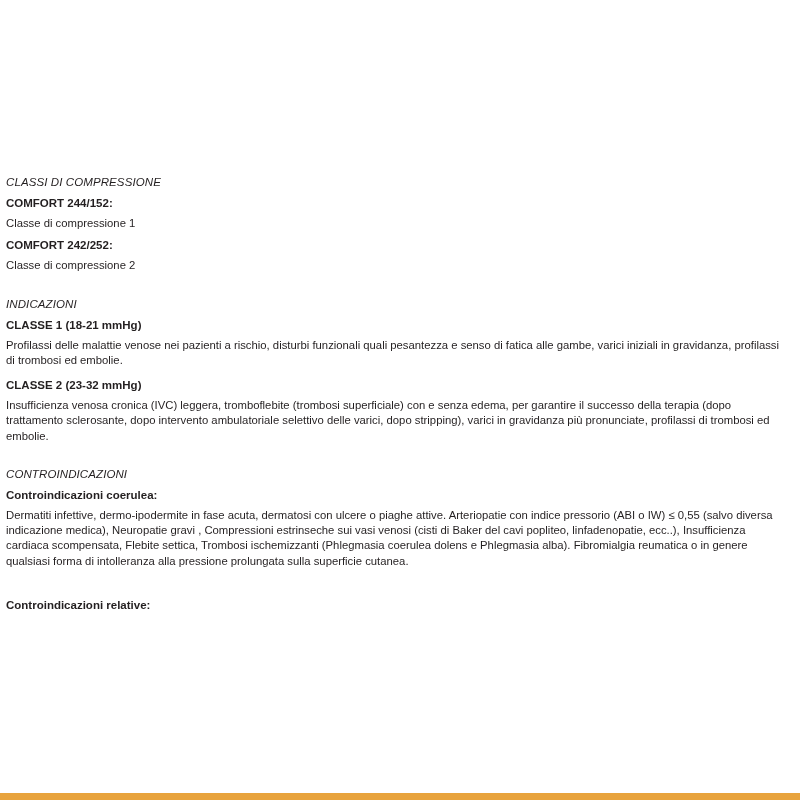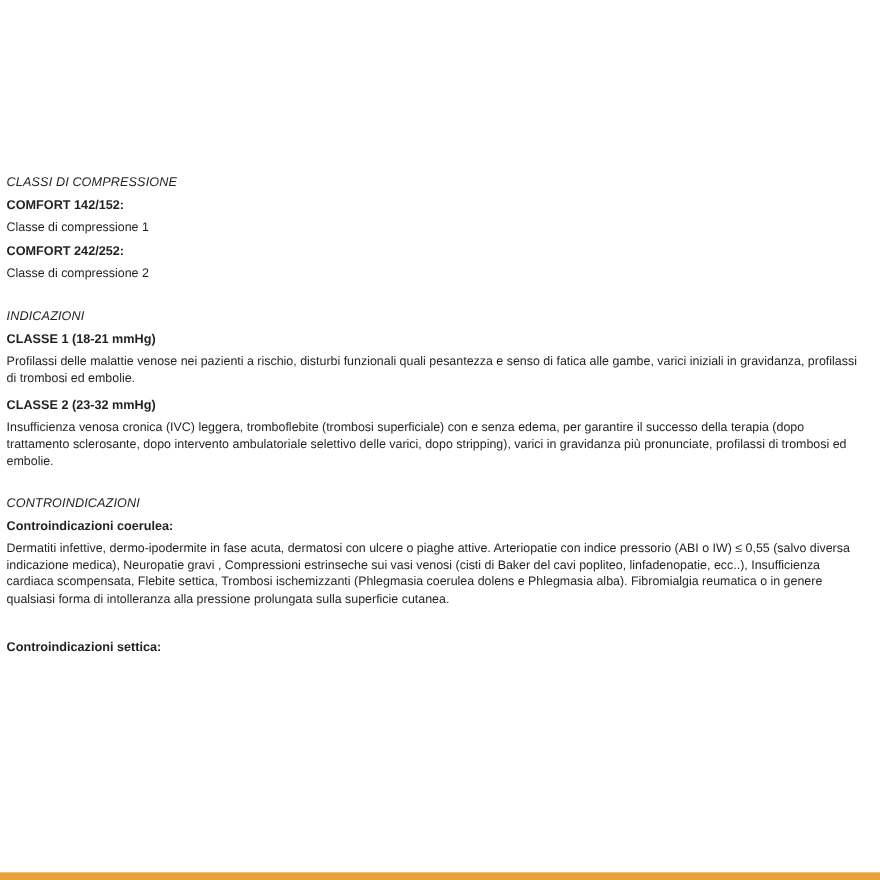--- a/index.html
+++ b/index.html
@@ -16,21 +16,21 @@
   }
   .page {
     position: relative;
     width: 800px;
     height: 800px;
     box-sizing: border-box;
   }
   .content {
     position: absolute;
     left: 6px;
-    top: 160px;
+    top: 176px;
     width: 780px;
   }
   .section-title {
     font-style: italic;
     font-size: 11.5px;
     color: #231f20;
     margin: 0 0 9px 0;
     letter-spacing: 0.1px;
   }
   .sub-head {
@@ -58,21 +58,21 @@
   }
 </style>
 </head>
 <body>
 
 <div class="page">
   <div class="content">
 
     <div>
       <p class="section-title">CLASSI DI COMPRESSIONE</p>
-      <p class="sub-head">COMFORT 142/152:</p>
+      <p class="sub-head">COMFORT 244/152:</p>
       <p class="para">Classe di compressione 1</p>
       <p class="sub-head">COMFORT 242/252:</p>
       <p class="para">Classe di compressione 2</p>
     </div>
 
     <div class="gap-md"></div>
 
     <div>
       <p class="section-title">INDICAZIONI</p>
       <p class="sub-head">CLASSE 1 (18-21 mmHg)</p>
@@ -81,19 +81,19 @@
       <p class="para">Insufficienza venosa cronica (IVC) leggera, tromboflebite (trombosi superficiale) con e senza edema, per garantire il successo della terapia (dopo trattamento sclerosante, dopo intervento ambulatoriale selettivo delle varici, dopo stripping), varici in gravidanza più pronunciate, profilassi di trombosi ed embolie.</p>
     </div>
 
     <div class="gap-md"></div>
 
     <div>
       <p class="section-title">CONTROINDICAZIONI</p>
       <p class="sub-head">Controindicazioni coerulea:</p>
       <p class="para">Dermatiti infettive, dermo-ipodermite in fase acuta, dermatosi con ulcere o piaghe attive. Arteriopatie con indice pressorio (ABI o IW) ≤ 0,55 (salvo diversa indicazione medica), Neuropatie gravi , Compressioni estrinseche sui vasi venosi (cisti di Baker del cavi popliteo, linfadenopatie, ecc..), Insufficienza cardiaca scompensata, Flebite settica, Trombosi ischemizzanti (Phlegmasia coerulea dolens e Phlegmasia alba). Fibromialgia reumatica o in genere qualsiasi forma di intolleranza alla pressione prolungata sulla superficie cutanea.</p>
       <div class="gap-lg"></div>
-      <p class="sub-head">Controindicazioni settica:</p>
+      <p class="sub-head">Controindicazioni relative:</p>
     </div>
 
   </div>
 
   <div class="rule-bottom" style="background: rgb(232, 163, 61);"></div>
 </div>
 
 </body></html>

